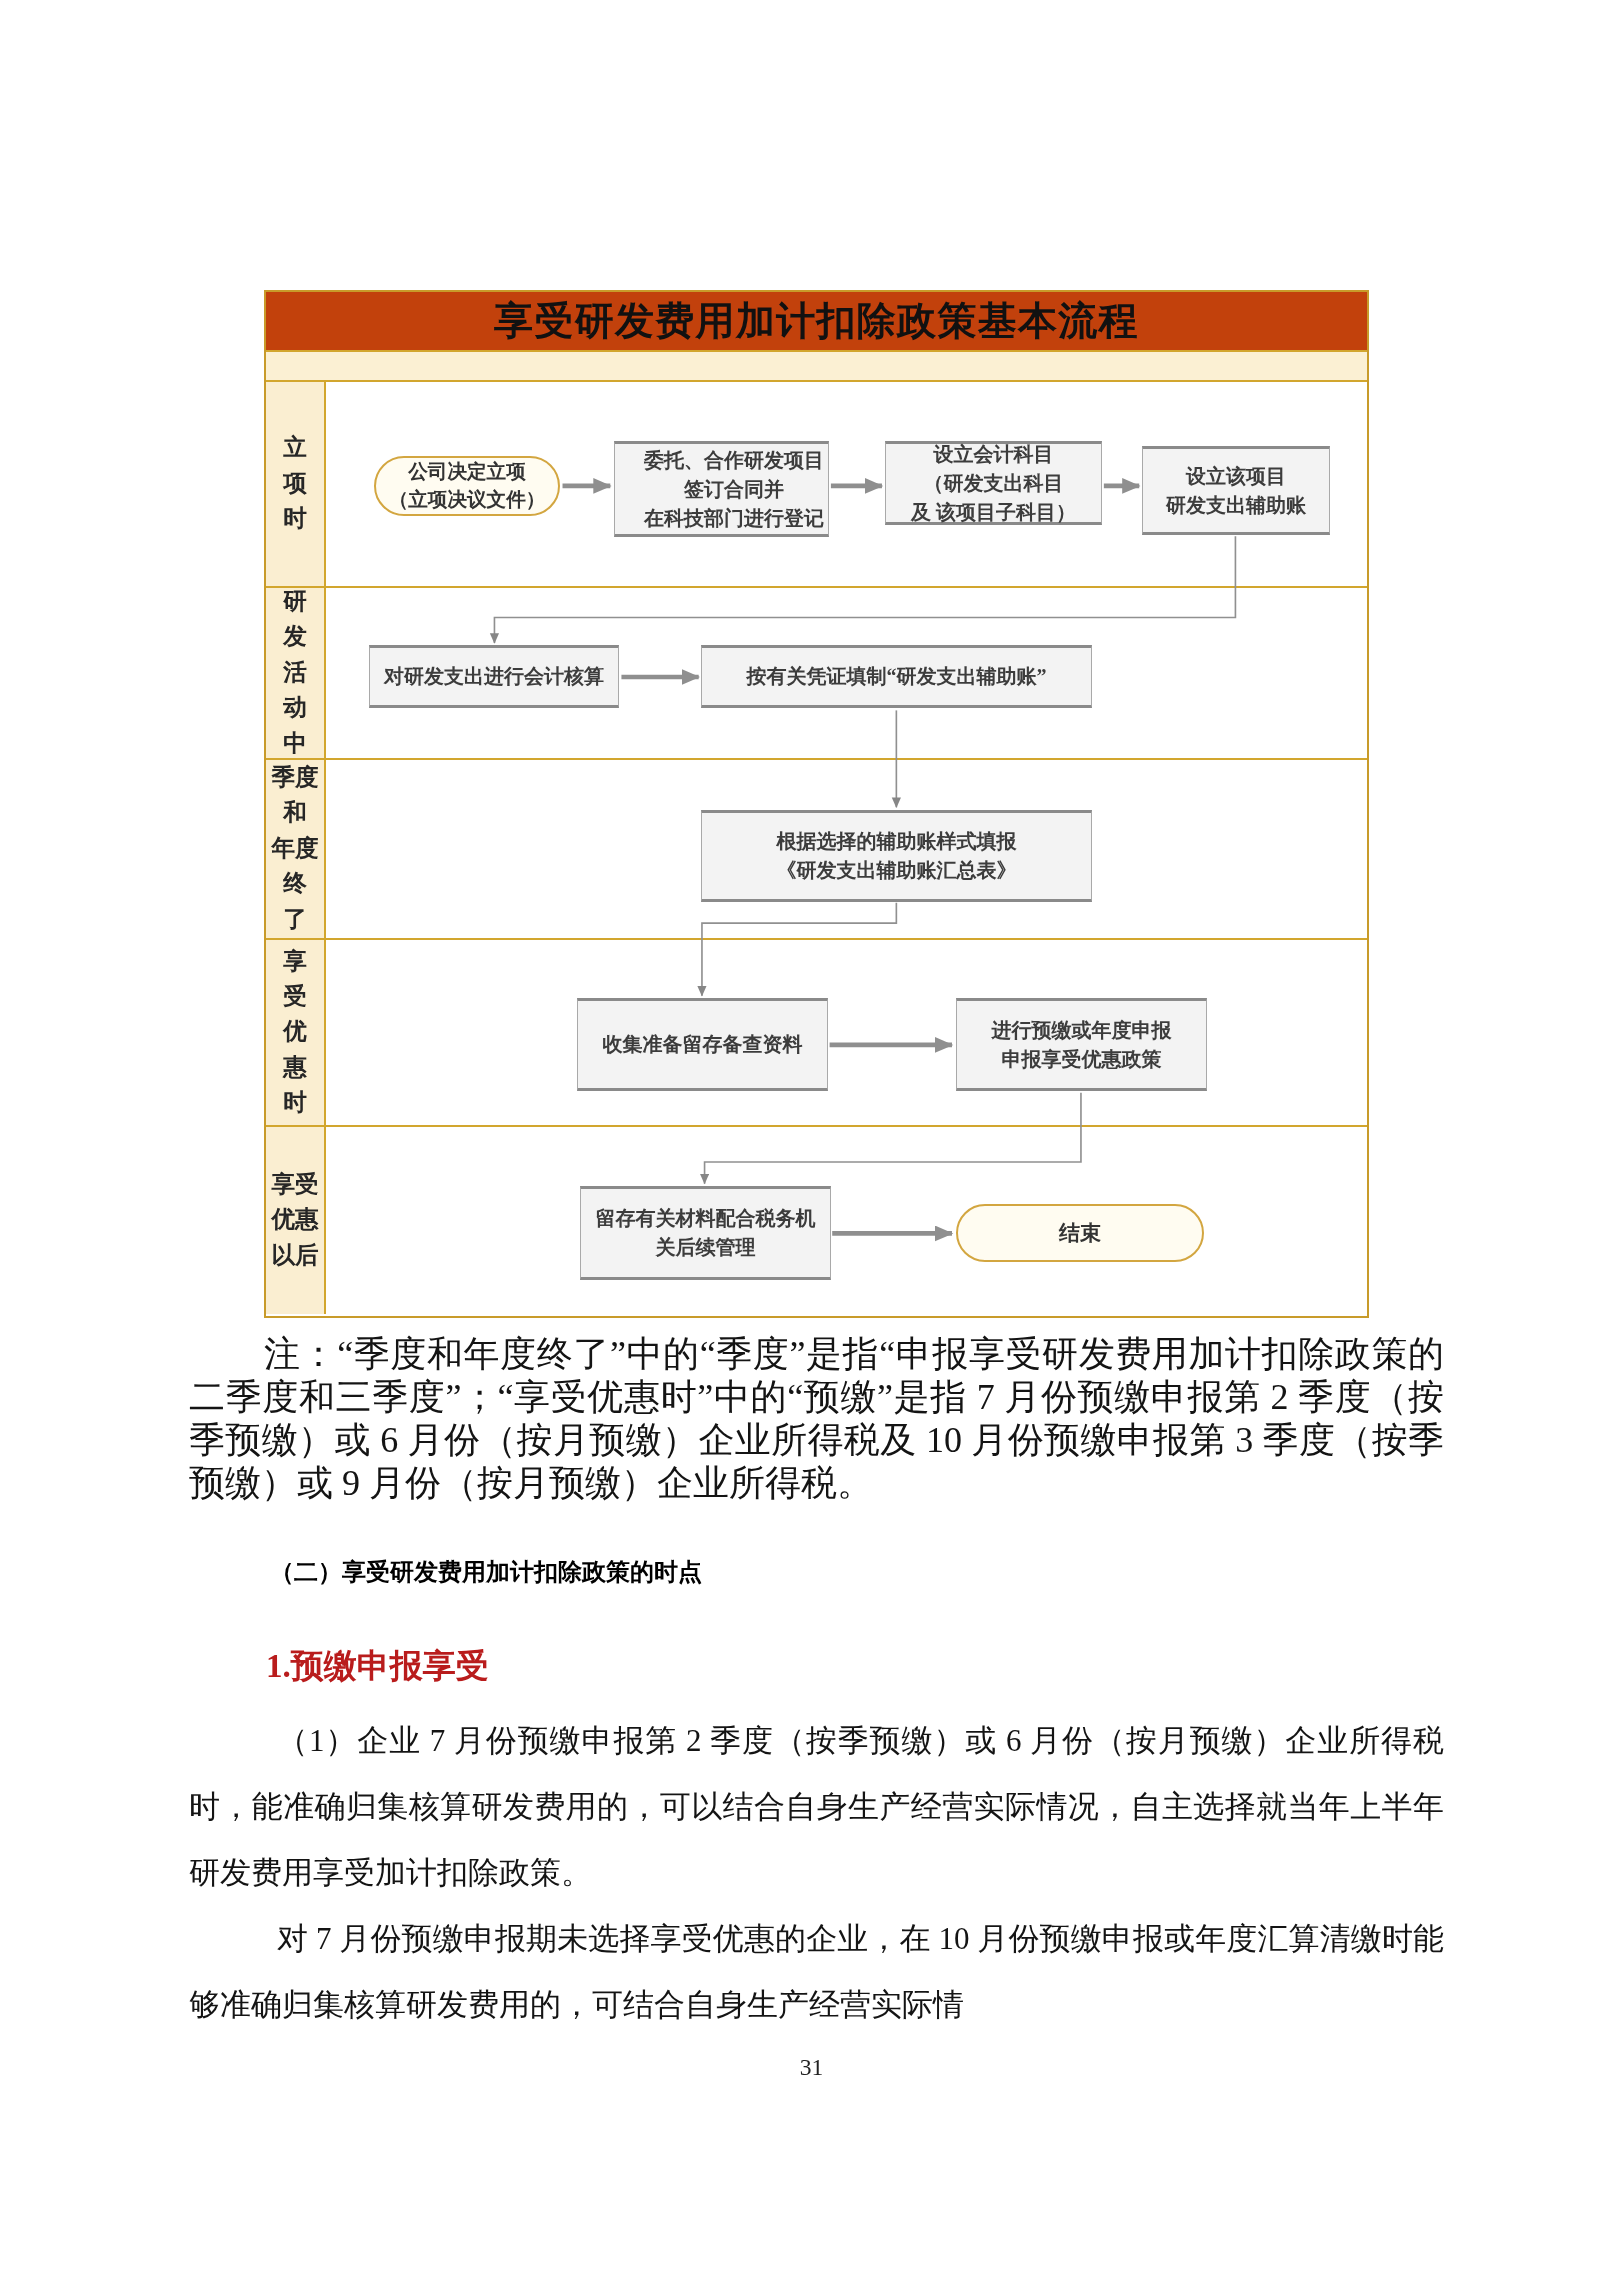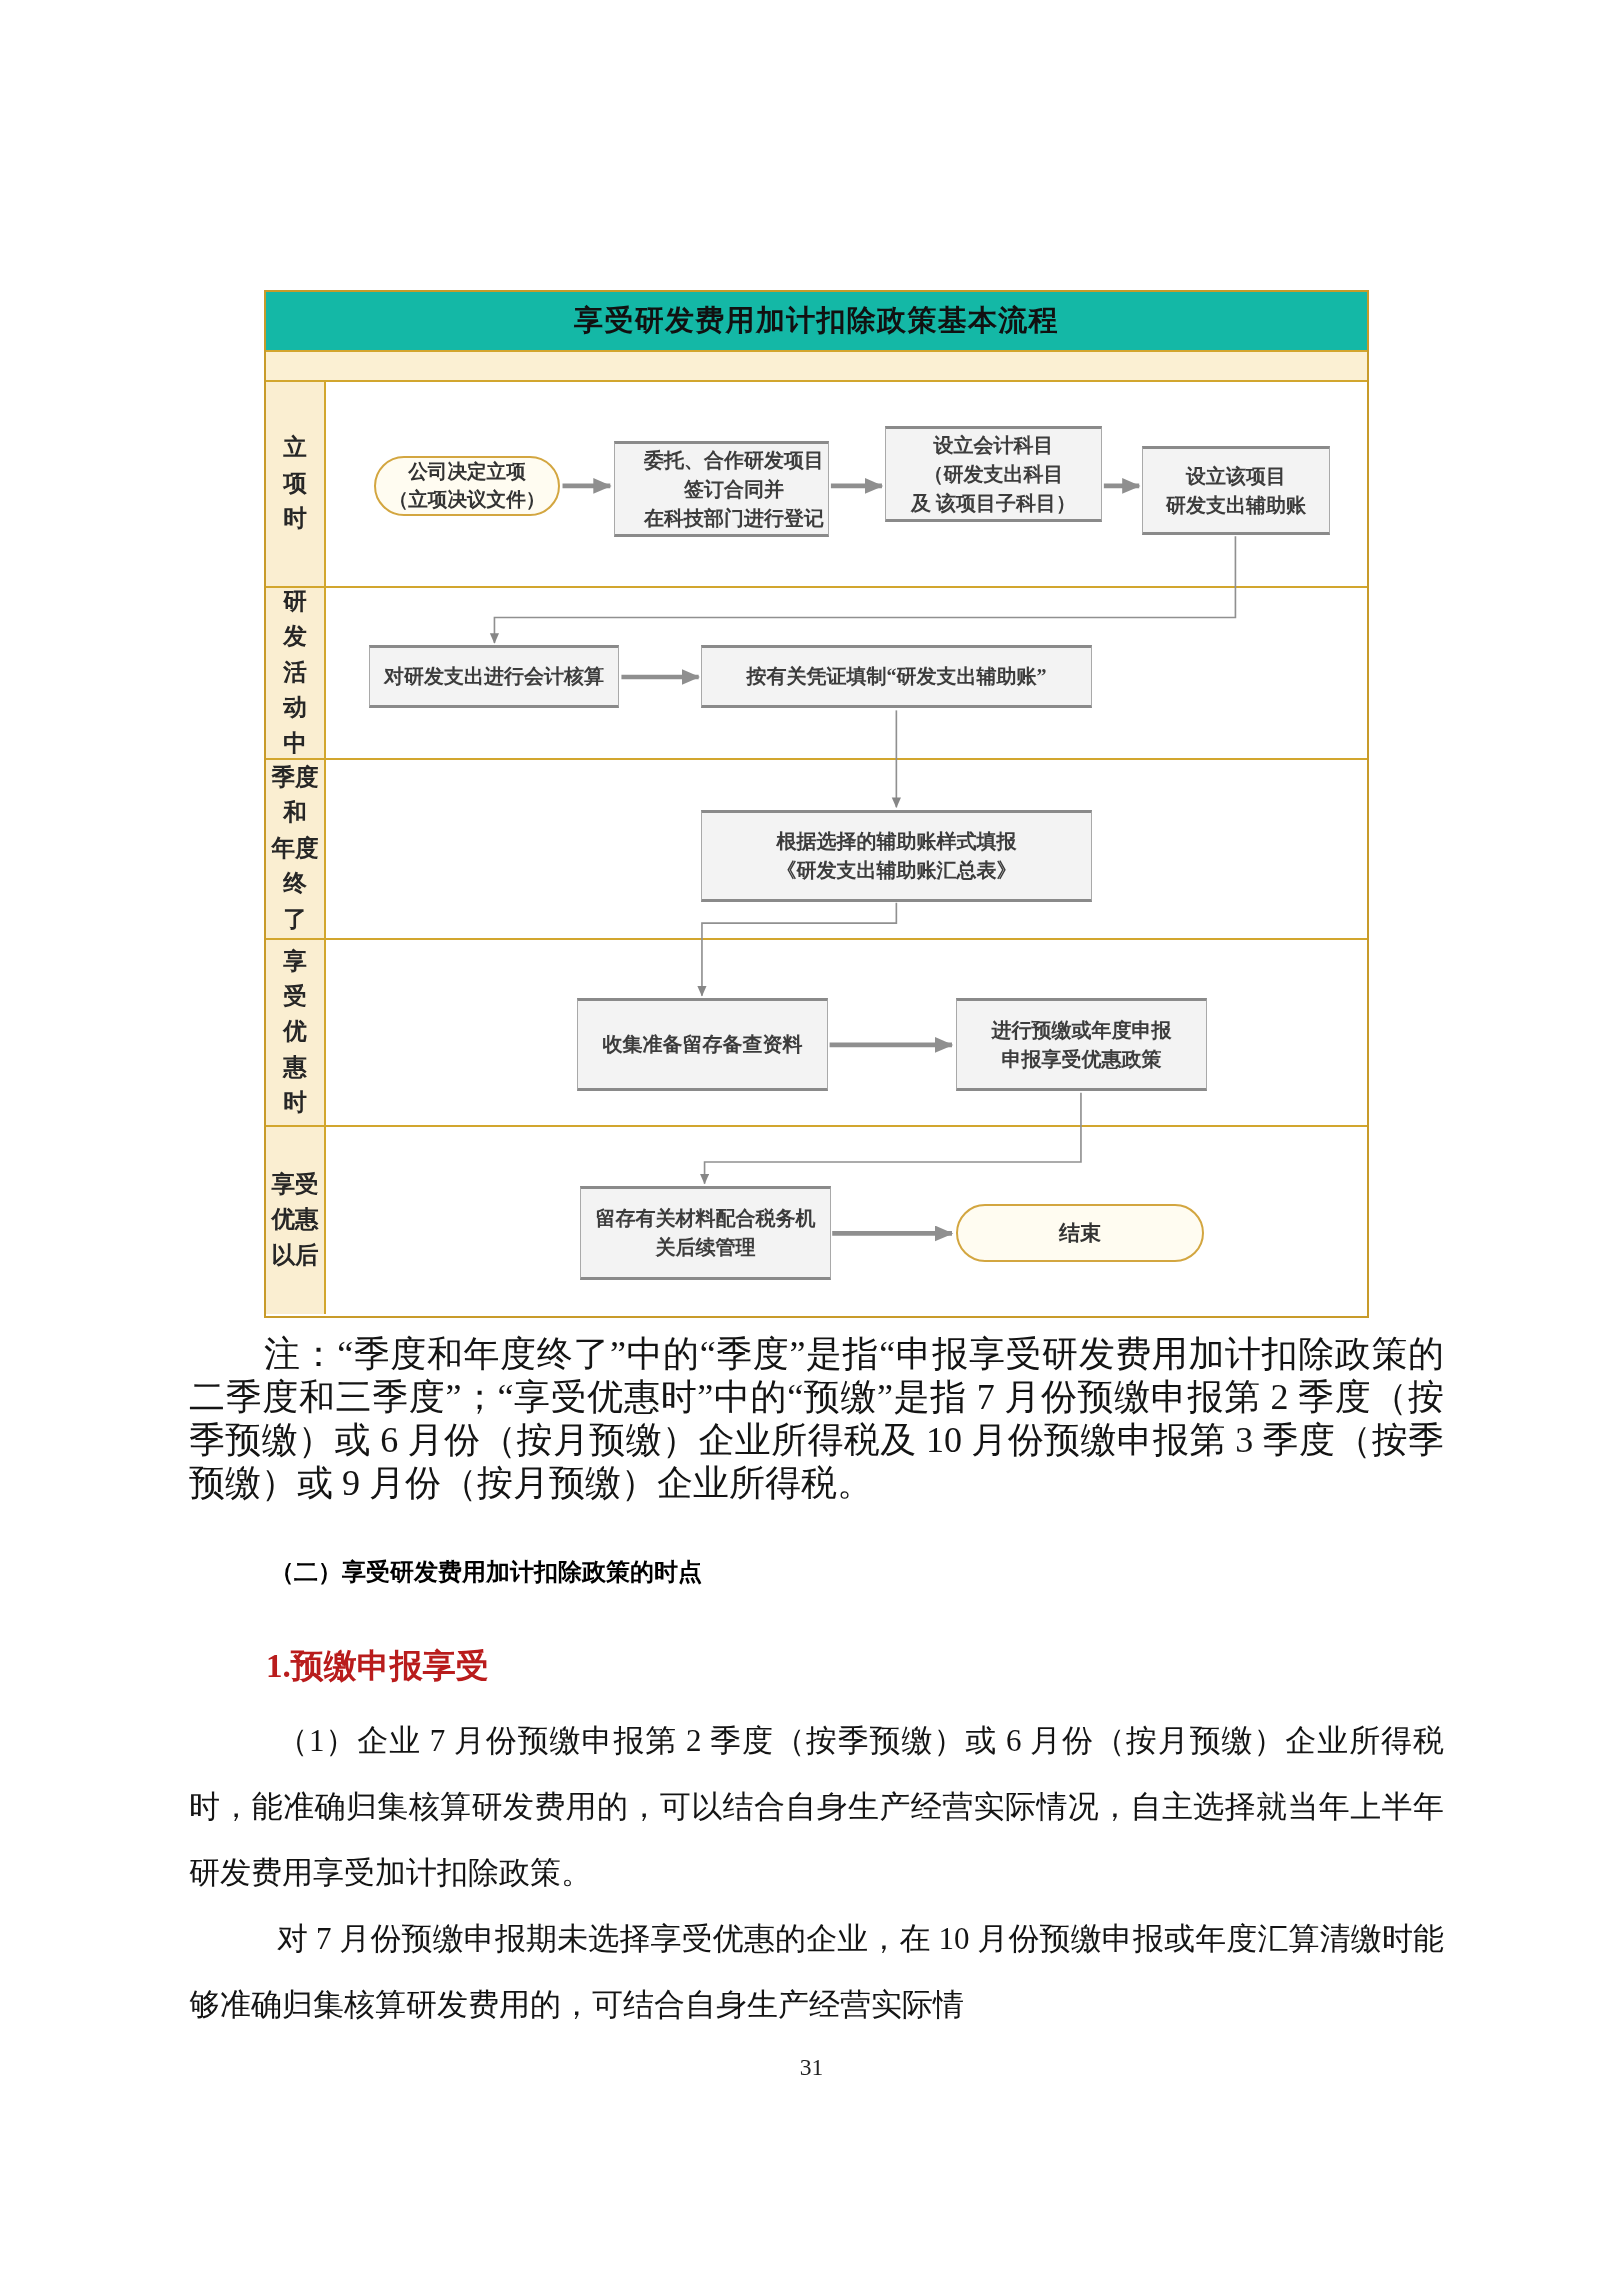--- a/index.html
+++ b/index.html
@@ -13,24 +13,24 @@
   }
   
   .flowchart{
     position:absolute;left:264px;top:290px;
     width:1101px;height:1024px;
     border:2px solid #c89b2a;
     background:#ffffff;
   }
   .fc-title{
     height:58px;
-    background:#14b8a6;
+    background:#c2410c;
     border-bottom:2.6px solid #d2a62e;
     display:flex;align-items:center;justify-content:center;
-    font-size:29px;font-weight:bold;color:#111111;
+    font-size:39px;font-weight:bold;color:#111111;
     letter-spacing:1.3px;
   }
   .fc-subband{
     height:27.5px;
     background:#fbf0d3;
     border-bottom:2.6px solid #d2a62e;
   }
   .fc-row{display:flex;}
   .fc-row.sep{border-bottom:2.6px solid #d2a62e;}
   .fc-stage{
@@ -172,21 +172,21 @@
       <path d="M861 1150 L1048 1150" stroke="#8f8f8f" stroke-width="7" fill="none" marker-end="url(#ahBig)"></path>
       <path d="M1245 1223 L1245 1329 L670 1329 L670 1362" stroke="#909090" stroke-width="2.5" fill="none" marker-end="url(#ahSmall)"></path>
       <path d="M865 1438 L1048 1438" stroke="#8f8f8f" stroke-width="7" fill="none" marker-end="url(#ahBig)"></path>
     </svg>
 
     <div class="node stadium" style="left:108px;top:164px;width:186px;height:60px;font-size:19.6px;">公司决定立项
 （立项决议文件）</div>
     <div class="node box" style="left:348px;top:149px;width:215px;height:96px;padding-left:25px;">委托、合作研发项目
 签订合同并
 在科技部门进行登记</div>
-    <div class="node box" style="left:619px;top:134px;width:217px;height:96px;">设立会计科目
+    <div class="node box" style="left:619px;top:149px;width:217px;height:84px;">设立会计科目
 （研发支出科目
 及 该项目子科目）</div>
     <div class="node box" style="left:876px;top:154px;width:188px;height:89px;">设立该项目
 研发支出辅助账</div>
     <div class="node box" style="left:103px;top:353px;width:250px;height:63px;">对研发支出进行会计核算</div>
     <div class="node box" style="left:435px;top:353px;width:391px;height:63px;">按有关凭证填制“研发支出辅助账”</div>
     <div class="node box" style="left:435px;top:518px;width:391px;height:92px;">根据选择的辅助账样式填报
 《研发支出辅助账汇总表》</div>
     <div class="node box" style="left:311px;top:706px;width:251px;height:93px;">收集准备留存备查资料</div>
     <div class="node box" style="left:690px;top:706px;width:251px;height:93px;">进行预缴或年度申报

